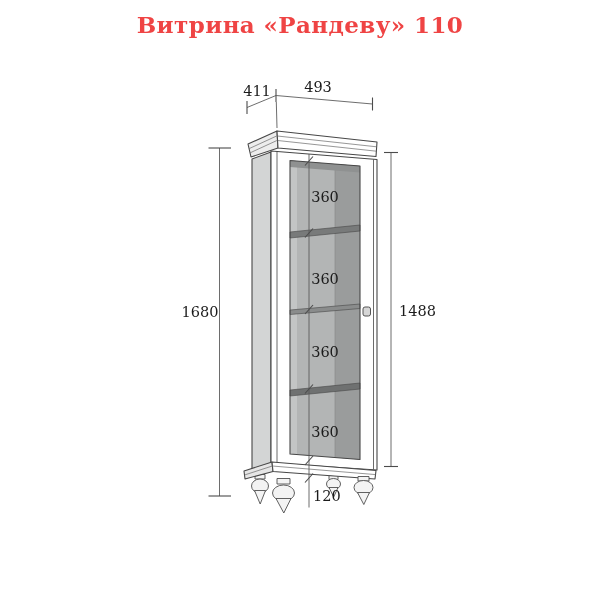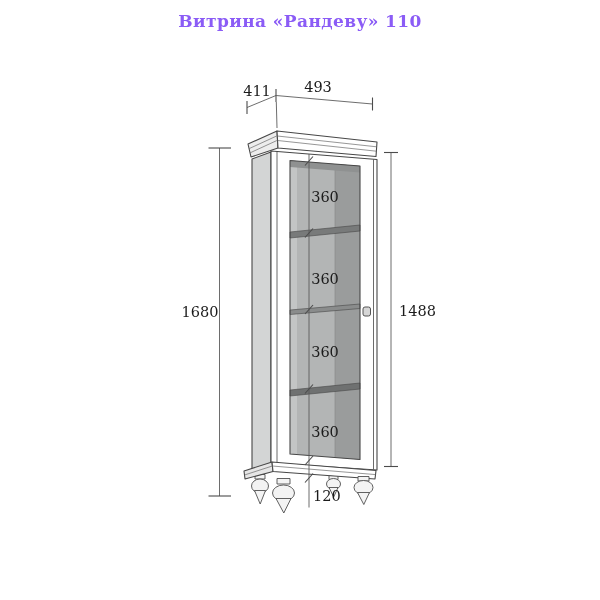--- a/index.html
+++ b/index.html
@@ -2,21 +2,21 @@
 <html><head>
 <meta charset="utf-8">
 <style>
   html,body{margin:0;padding:0;background:#ffffff;}
   .stage{
     position:relative;width:600px;height:600px;background:#ffffff;overflow:hidden;
     font-family:"DejaVu Serif",serif;
   }
   .title{
     position:absolute;top:11px;left:0;right:0;
-    text-align:center;font-weight:bold;font-size:17px;letter-spacing:.4px;color:#8b5cf6;
+    text-align:center;font-weight:bold;font-size:23px;letter-spacing:.4px;color:#ef4444;
   }
   svg{position:absolute;left:0;top:0;}
   .outline{fill:none;stroke:#474747;stroke-width:1.1;stroke-linejoin:round;}
   .face-front{fill:#ffffff;stroke:#474747;stroke-width:1.1;stroke-linejoin:round;}
   .face-side{fill:#d3d5d5;stroke:#474747;stroke-width:1.1;stroke-linejoin:round;}
   .face-crown{fill:#ededed;stroke:#474747;stroke-width:1.1;stroke-linejoin:round;}
   .face-plinth{fill:#e6e6e6;stroke:#474747;stroke-width:1.1;stroke-linejoin:round;}
   .molding{fill:none;stroke:#6a6a6a;stroke-width:.7;}
   .thinline{fill:none;stroke:#8a8a8a;stroke-width:.7;}
   .doorline{fill:none;stroke:#5a5a5a;stroke-width:.9;}

